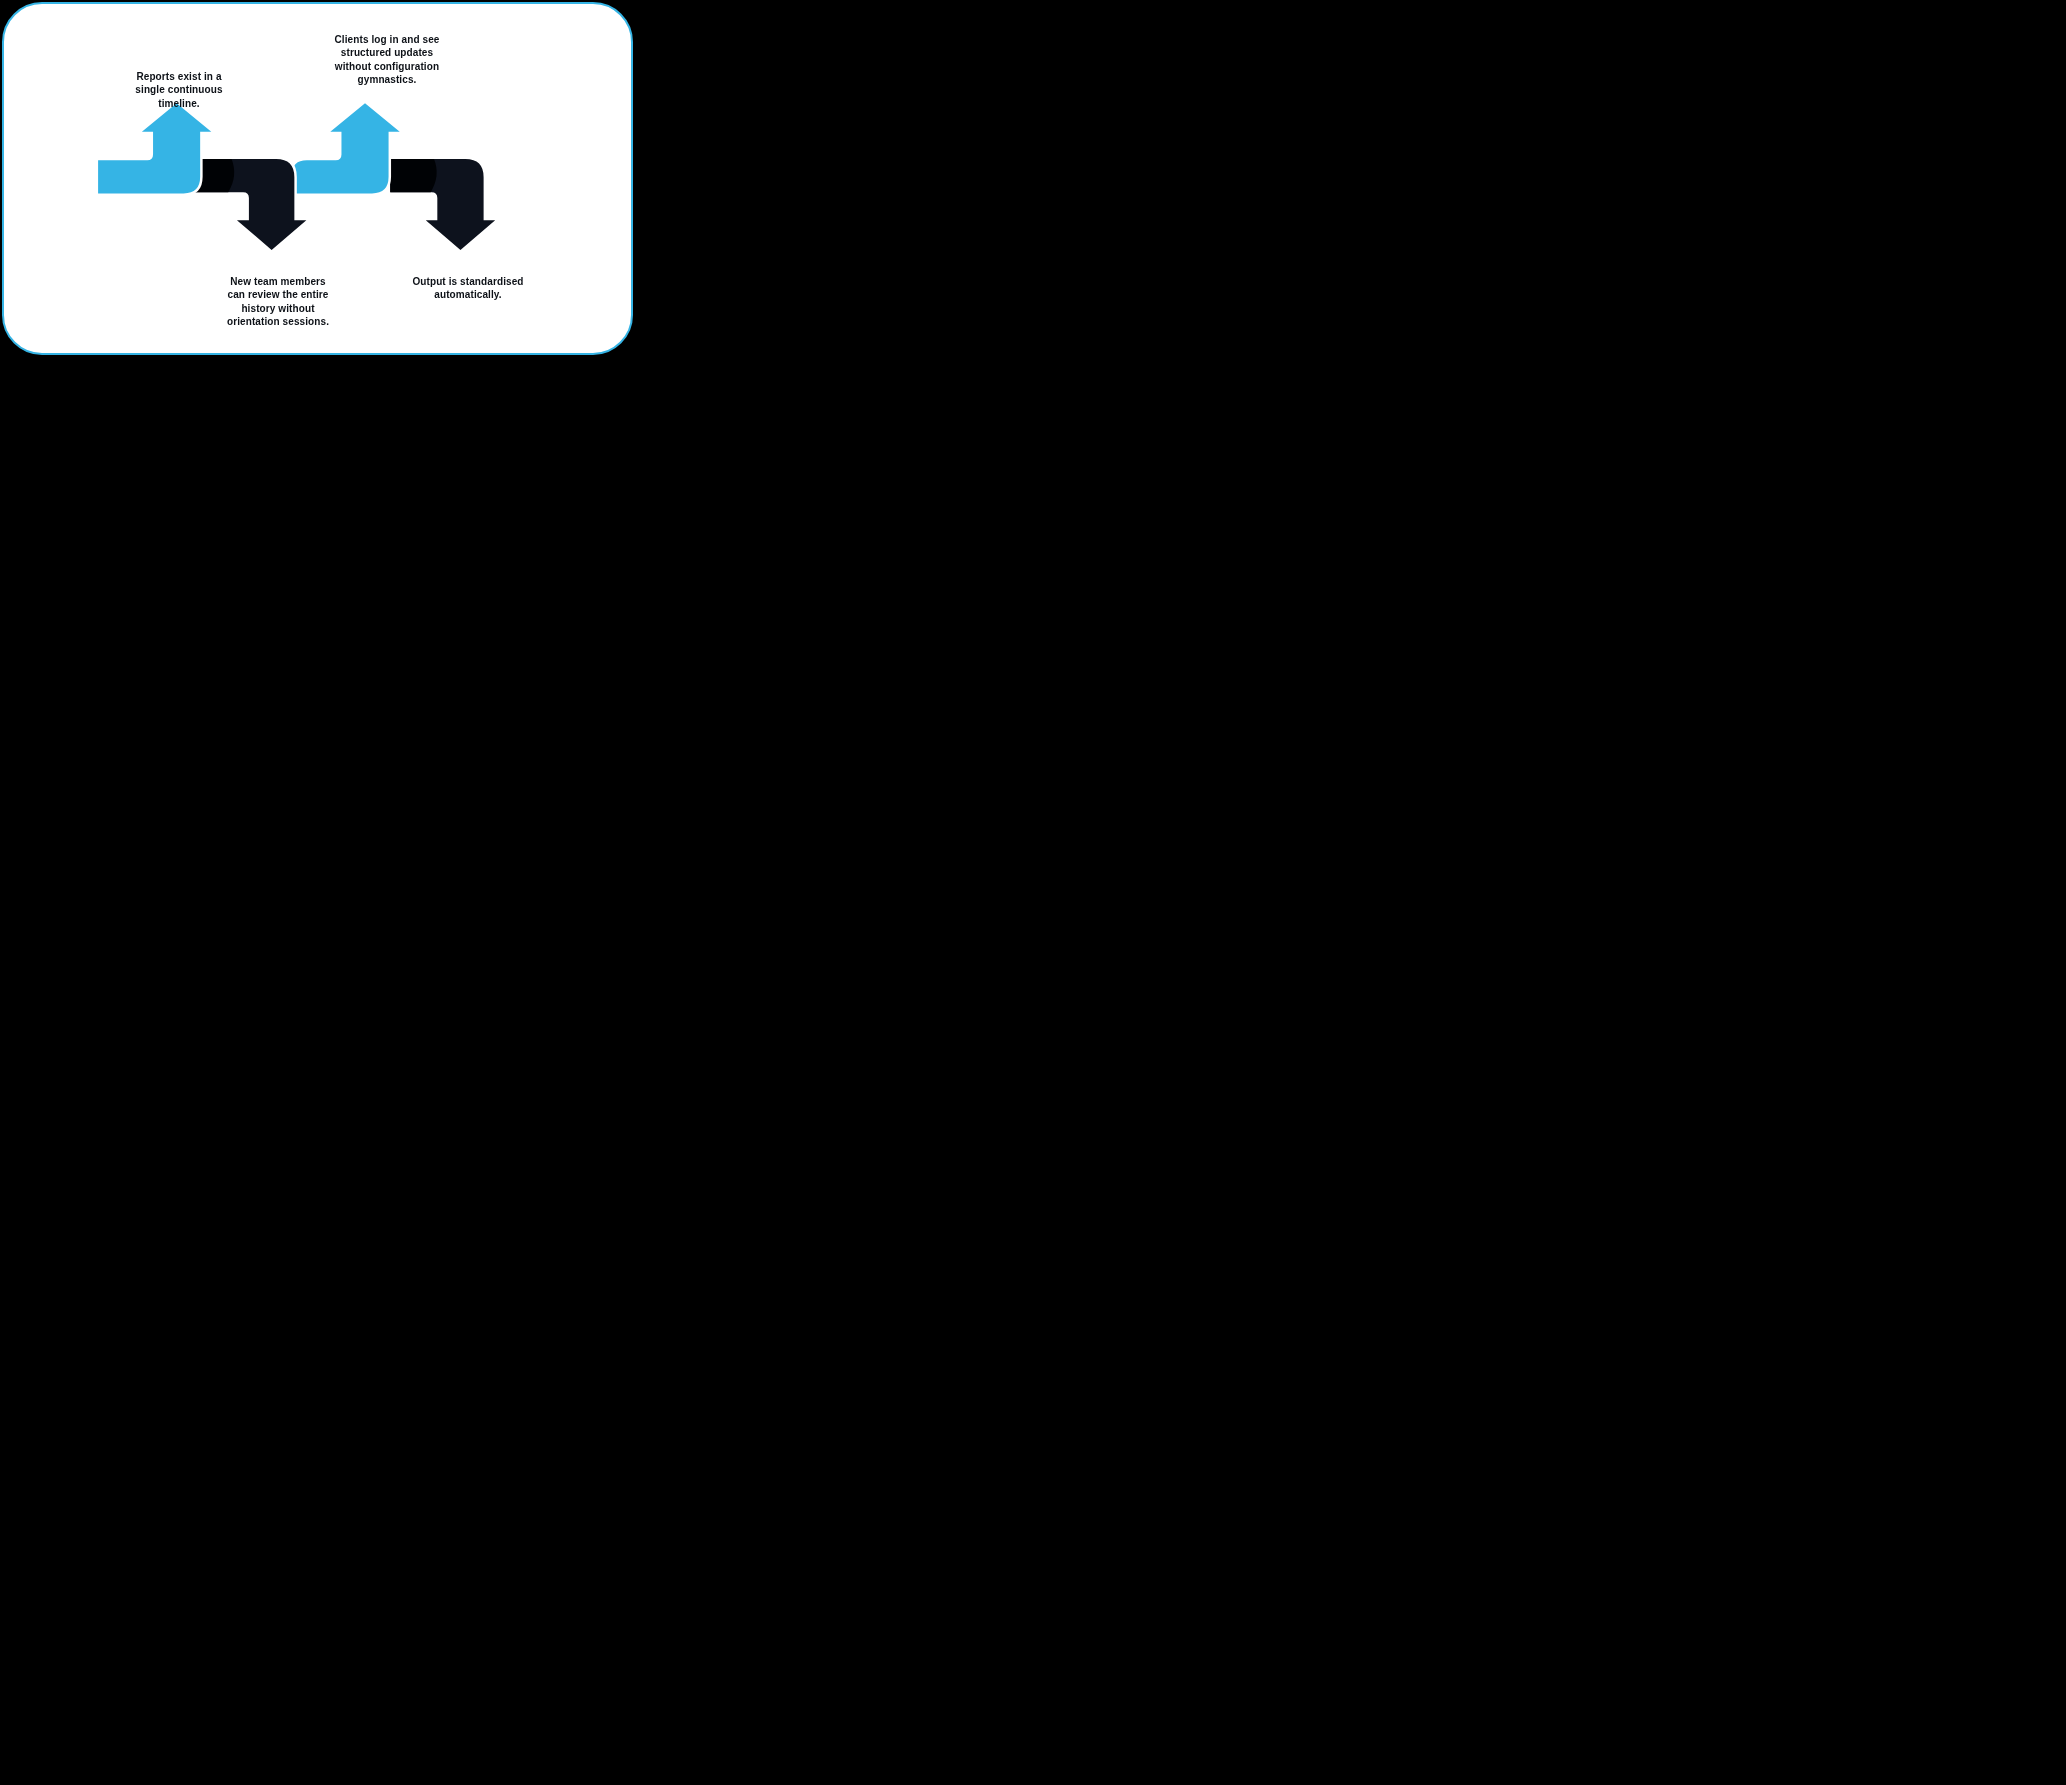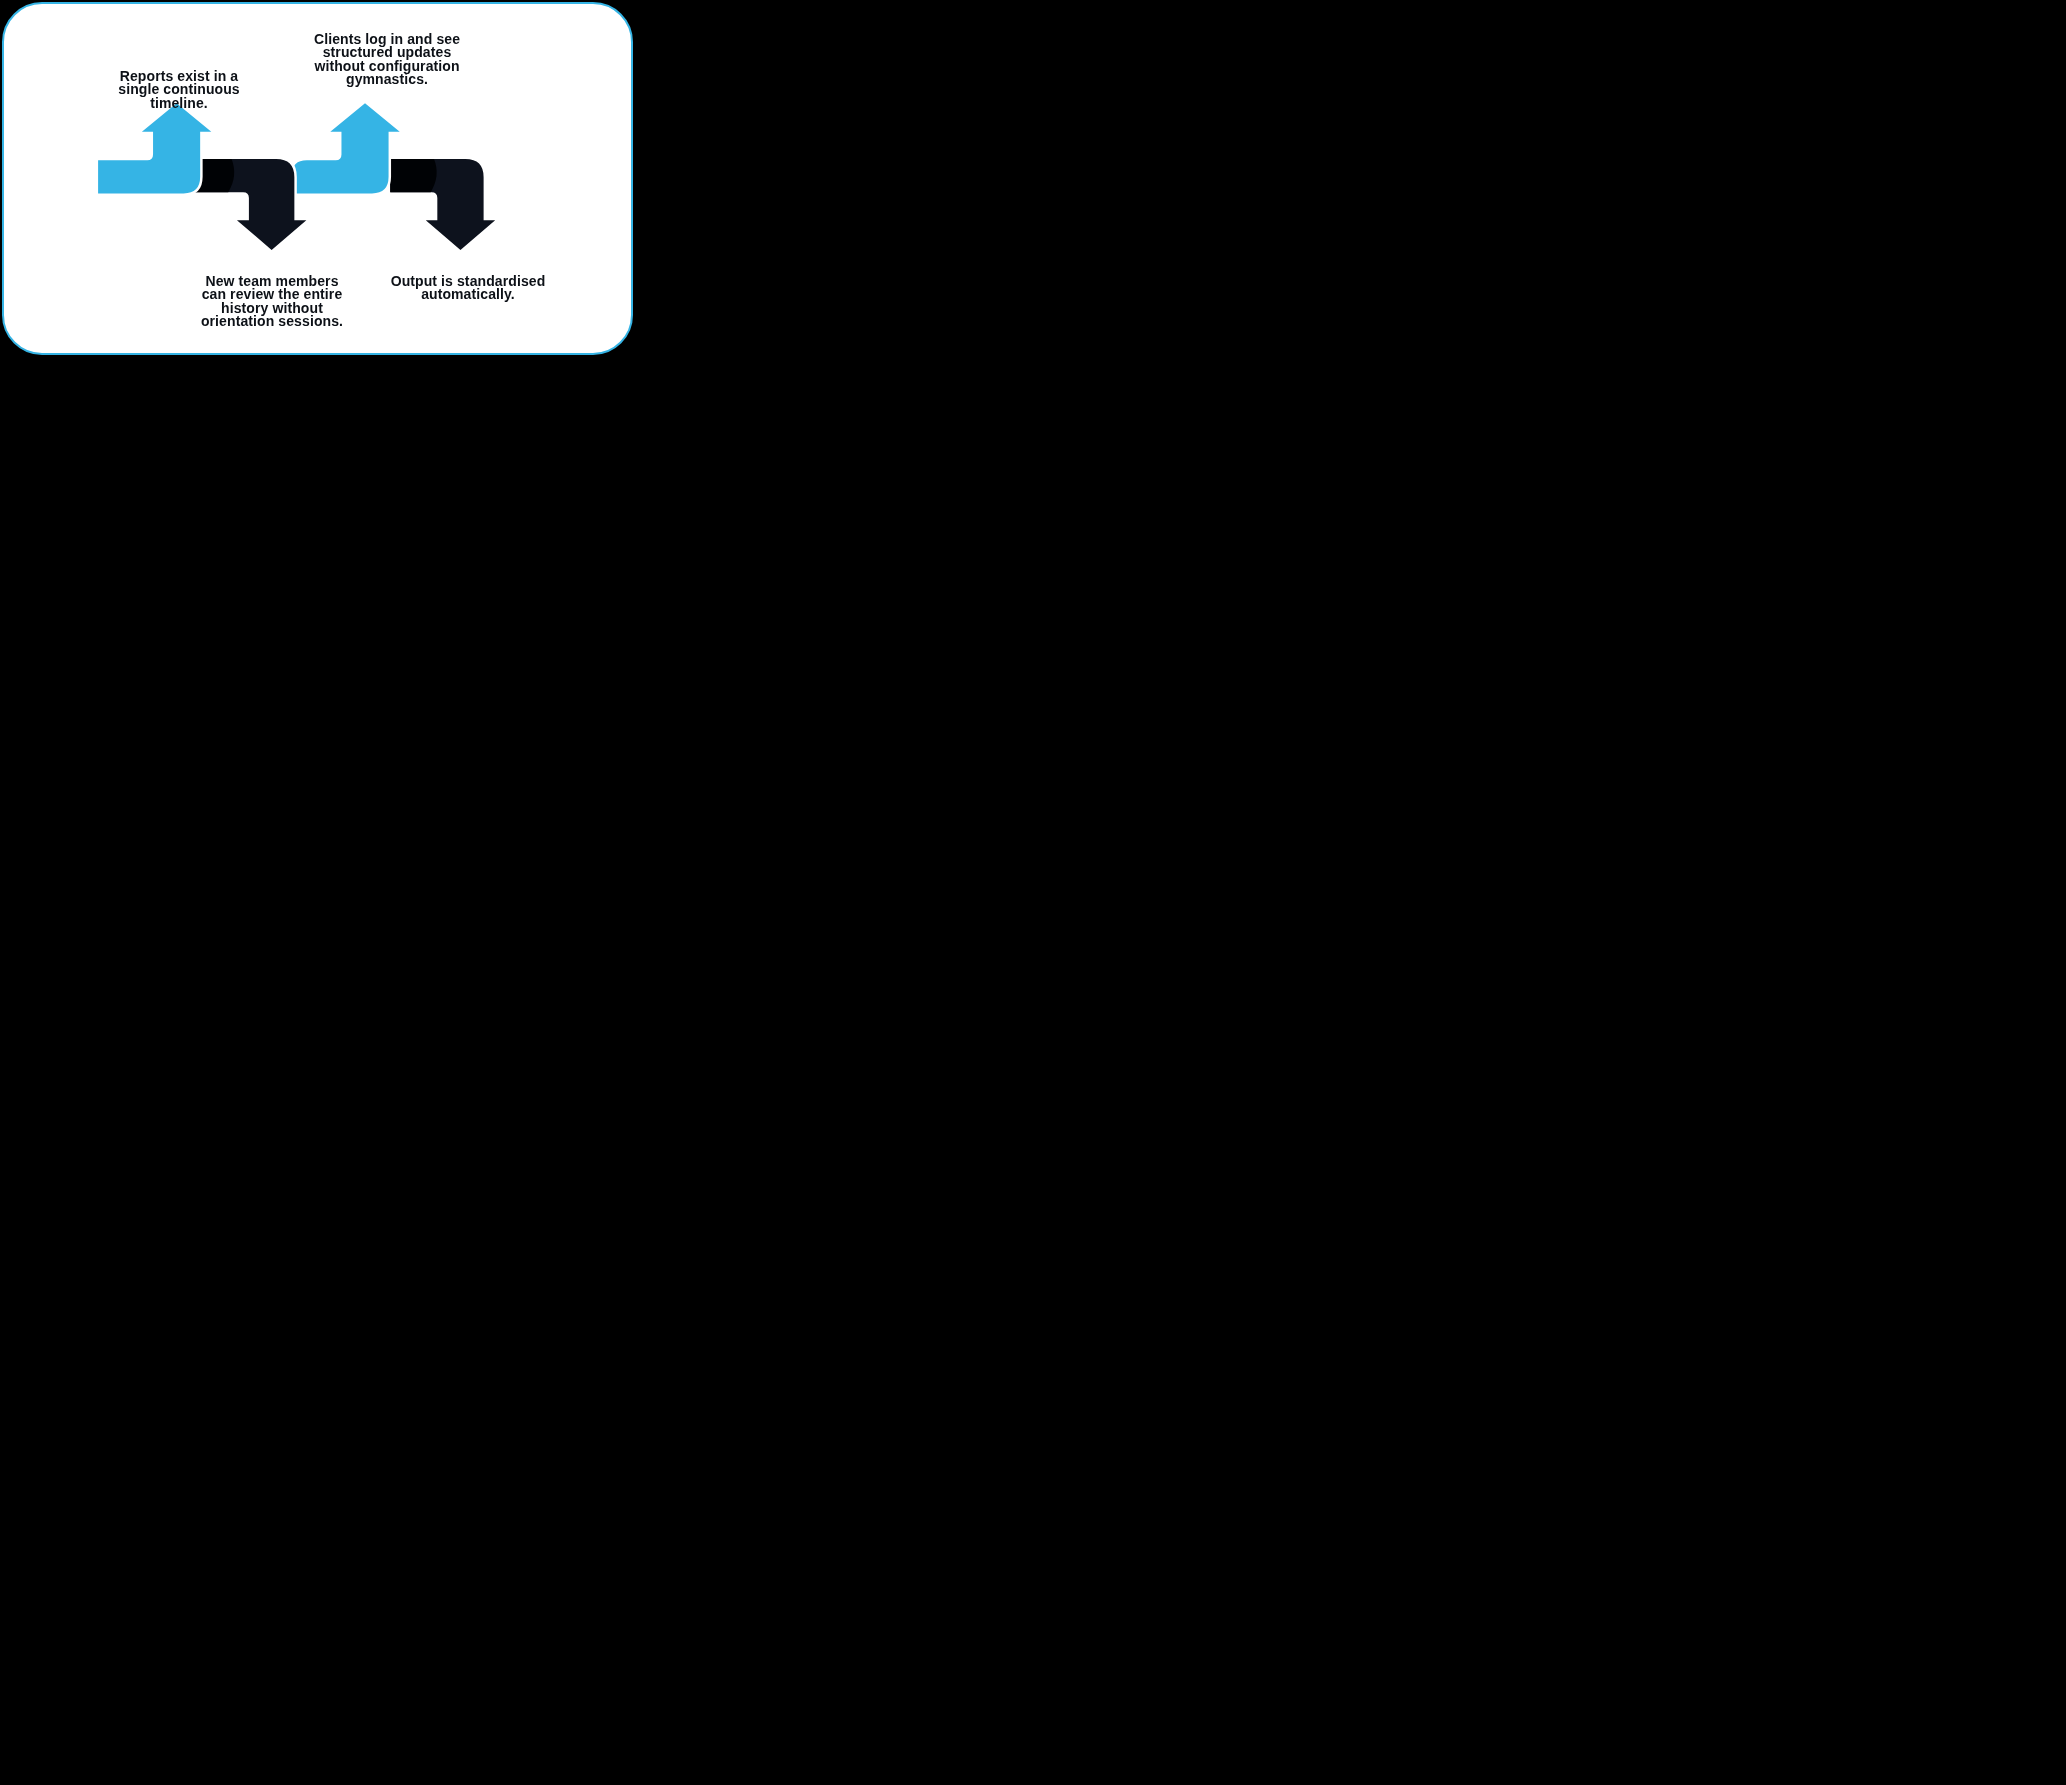--- a/index.html
+++ b/index.html
@@ -31,30 +31,30 @@
     position: absolute;
     left: 0;
     top: 0;
     width: 635px;
     height: 357px;
   }
   .step-label {
     position: absolute;
     width: 190px;
     text-align: center;
-    font-size: 14px;
+    font-size: 10px;
     line-height: 13.4px;
     font-weight: 700;
     letter-spacing: 0.1px;
     color: #0d1117;
     white-space: pre-line;
   }
   .label-1 { left: 84px; top: 46px; margin-top: 24px; }
   .label-2 { left: 292px; top:  33px; }
-  .label-3 { left: 177px; top: 275px; }
+  .label-3 { left: 183px; top: 275px; }
   .label-4 { left: 373px; top: 275px; }
 </style>
 </head>
 <body>
 
 <div class="stage">
   <div class="card"></div>
 
   <svg class="arrow-layer" viewBox="0 0 1536 864" xmlns="http://www.w3.org/2000/svg">
 

